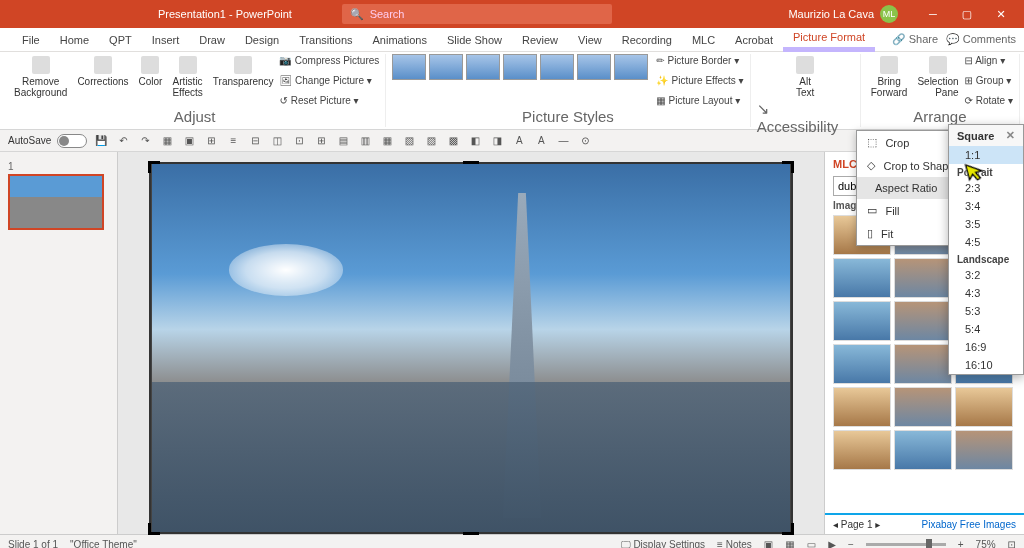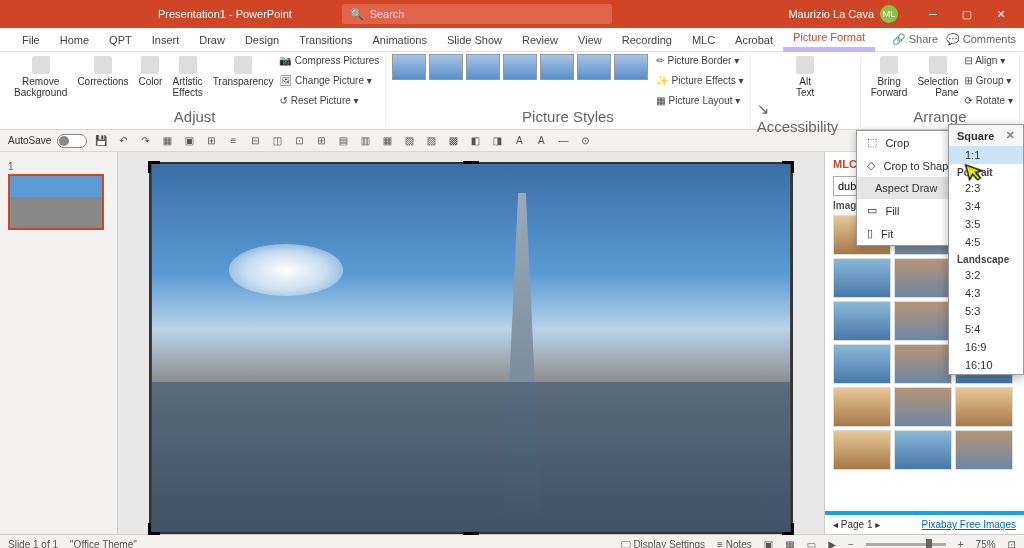--- a/index.html
+++ b/index.html
@@ -68,22 +68,22 @@
 .pane-header { padding: 6px 8px; font-weight: 600; color: #d04525; display: flex; }
 .pane-search { display: flex; padding: 0 8px 4px; gap: 4px; }
 .pane-search input { flex: 1; border: 1px solid #aaa; height: 20px; padding: 0 4px; font-size: 11px; }
 .pane-search button { border: 1px solid #999; background: #f7f7f7; padding: 0 6px; font-size: 10px; cursor: pointer; }
 .pane-tabs { display: flex; gap: 6px; padding: 0 8px 4px; font-size: 10px; color: #555; }
 .pane-tabs span { cursor: pointer; }
 .pane-gallery { flex: 1; overflow: hidden; padding: 0 8px; display: flex; flex-wrap: wrap; gap: 3px; align-content: flex-start; }
 .pane-img { width: 58px; height: 40px; background: linear-gradient(#b69478,#6d87a3); border: 1px solid #ddd; cursor: pointer; }
 .pane-img.alt { background: linear-gradient(#e8c898,#a67848); }
 .pane-img.blue { background: linear-gradient(#88b8d8,#4878a8); }
-.pane-footer { padding: 4px 8px; border-top: 4px solid #0ea5e9; display: flex; justify-content: space-between; font-size: 10px; }
-.pane-footer a { color: #0066cc; text-decoration: underline; cursor: pointer; }
+.pane-footer { padding: 4px 8px; border-top: 2px solid #0ea5e9; display: flex; justify-content: space-between; font-size: 10px; }
+.pane-footer a { color: #0066cc; cursor: pointer; }
 
 
 .crop-menu { position: absolute; top: 78px; right: 8px; width: 160px; background: #fff; border: 1px solid #999; box-shadow: 0 2px 8px rgba(0,0,0,.25); font-size: 11px; z-index: 50; }
 .crop-menu .item { padding: 5px 10px; display: flex; align-items: center; gap: 8px; cursor: pointer; }
 .crop-menu .item .arrow { margin-left: auto; color: #888; }
 .crop-menu .item.hover { background: #e5e5e5; }
 
 .aspect-menu { position: absolute; top: 124px; right: 0px; width: 76px; background: #fff; border: 1px solid #999; box-shadow: 0 3px 10px rgba(0,0,0,.3); z-index: 60; font-size: 11px; }
 .aspect-menu .hdr { padding: 4px 8px; font-weight: 600; background: #f7f7f7; display: flex; justify-content: space-between; align-items: center; }
 .aspect-menu .hdr .x { cursor: pointer; color: #888; }
@@ -234,21 +234,21 @@
         <span>⬚</span>
         <span>Crop</span>
       </div>
     <div class="item">
         <span>◇</span>
         <span>Crop to Shape</span>
         <span class="arrow">›</span>
       </div>
     <div class="item hover">
         <span></span>
-        <span>Aspect Draw</span>
+        <span>Aspect Ratio</span>
         <span class="arrow">›</span>
       </div>
     <div class="item">
         <span>▭</span>
         <span>Fill</span>
       </div>
     <div class="item">
         <span>▯</span>
         <span>Fit</span>
       </div>

